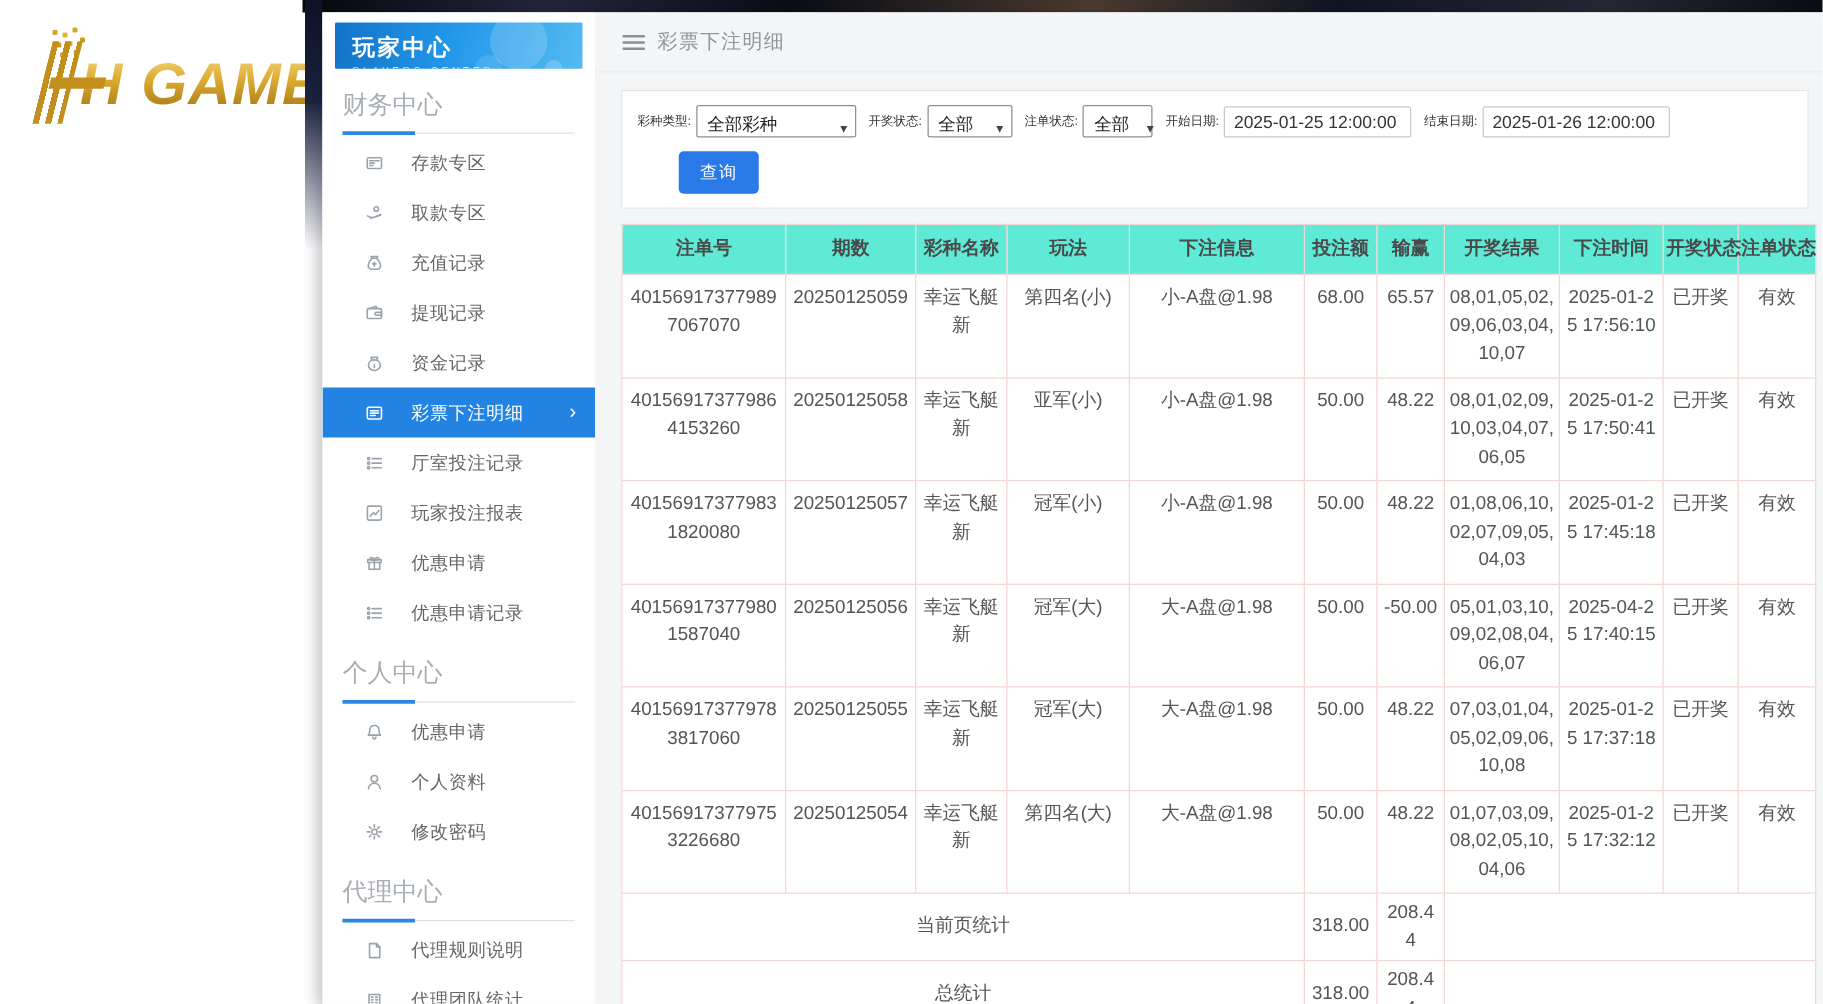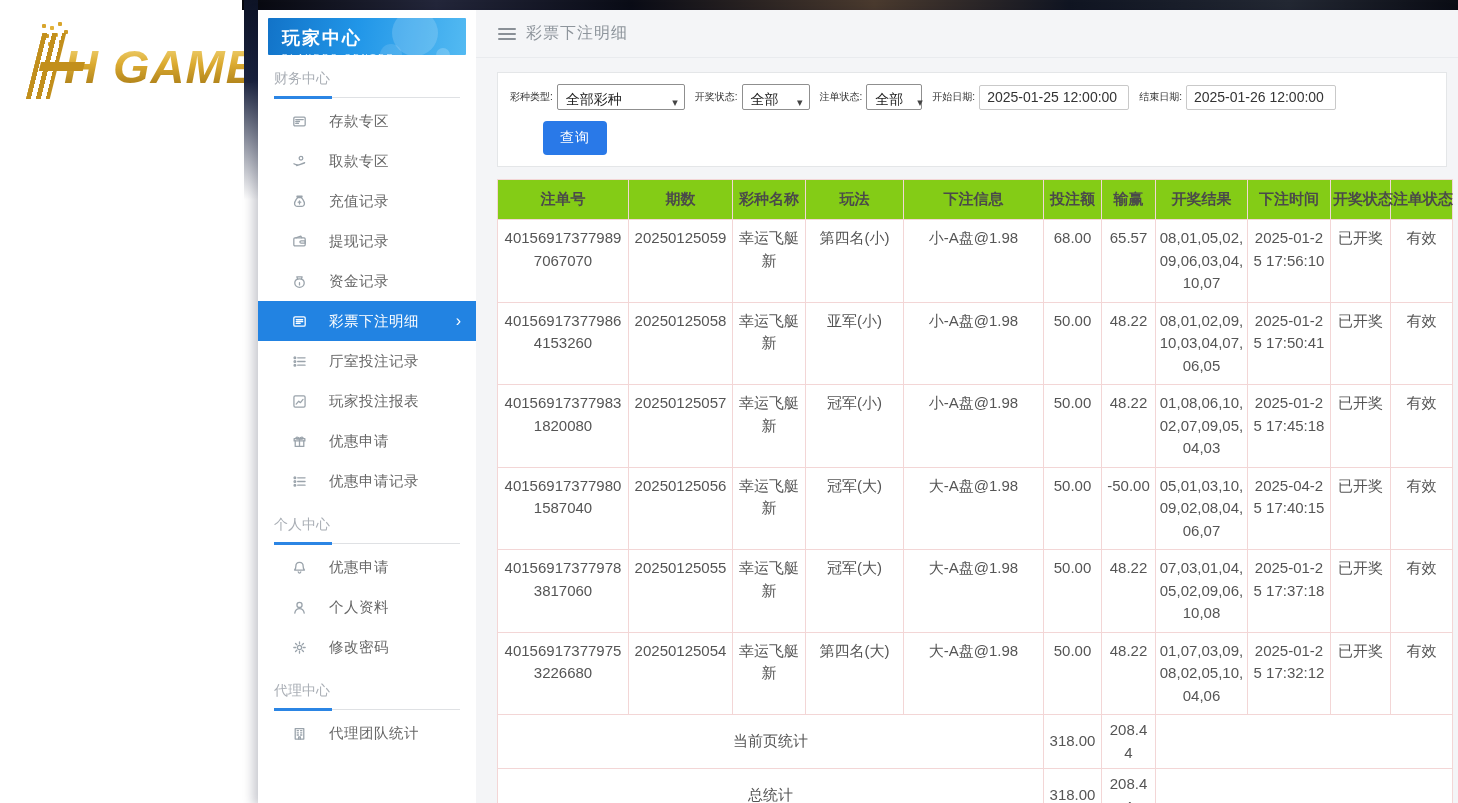--- a/index.html
+++ b/index.html
@@ -30,21 +30,21 @@
   .sidebar{width:218px;background:#fff;flex:0 0 auto;overflow:hidden;position:relative;}
   .side-header{position:relative;margin:8px 10px 0 10px;height:37px;overflow:hidden;border-radius:1px;
     background:linear-gradient(100deg,#1273c8 0%,#2196e8 45%,#53baf2 100%);padding:8px 0 0 14px;}
   .sh-title{color:#fff;font-size:18px;font-weight:bold;letter-spacing:2px;}
   .sh-sub{color:#eaf6ff;font-size:8px;letter-spacing:3px;margin-top:2px;}
   .sh-deco{position:absolute;border-radius:50%;background:rgba(255,255,255,.16);}
   .sh-deco.c1{width:46px;height:46px;right:28px;top:-8px;}
   .sh-deco.c2{width:22px;height:22px;right:64px;top:26px;background:rgba(255,255,255,.12);}
   .sh-deco.c3{width:14px;height:14px;right:16px;top:30px;background:rgba(255,255,255,.20);}
 
-  .section-label{font-size:14px;color:#a9aeb5;padding:15px 16px 0 16px;}
+  .section-label{font-size:20px;color:#a9aeb5;padding:15px 16px 0 16px;}
   .section-underline{height:1px;background:#dfe1e4;margin:9px 16px 3px 16px;position:relative;}
   .section-underline span{position:absolute;left:0;top:-1px;width:58px;height:3px;background:#2b85e4;}
 
   .side-item{height:40px;display:flex;align-items:center;padding-left:34px;color:#666;font-size:14.5px;cursor:pointer;position:relative;}
   .side-item .icon{width:16px;display:inline-flex;color:#9aa3ab;margin-right:21px;}
   .side-item .lab{letter-spacing:.5px;}
   .side-item.active{background:#2283e2;color:#fff;}
   .side-item.active .icon{color:#fff;}
   .side-item .chev{position:absolute;right:15px;font-size:16px;color:#fff;}
 
@@ -68,21 +68,21 @@
   .sel.w-order{width:56px;justify-content:space-between;}
   .date{width:150px;height:25px;border:1px solid #c9c9c9;border-radius:2px;padding:0 7px;font-size:14px;color:#333;
     font-family:"Liberation Sans","DejaVu Sans",sans-serif;}
   .btn-query{margin-top:11px;background:#2979e8;color:#fff;border:none;border-radius:4px;padding:8px 17px;
     font-size:14px;cursor:pointer;font-family:inherit;letter-spacing:1px;margin-left:33px;}
 
   .table-card{margin:12px 11px 0 21px;border:none;background:transparent;}
   table.tbl{width:100%;border-collapse:collapse;table-layout:fixed;background:#fff;}
   .tbl th,.tbl td{border:1px solid #f3d6d6;text-align:center;font-size:15px;color:#555;
     padding:7px 3px;word-break:break-all;line-height:1.5;}
-  .tbl thead th{background:#84cc16;color:#4a4a4a;font-weight:bold;height:40px;padding:4px 2px;word-break:keep-all;}
+  .tbl thead th{background:#5eead4;color:#4a4a4a;font-weight:bold;height:40px;padding:4px 2px;word-break:keep-all;}
   .tbl tbody tr.data{height:76px;}
   .tbl tbody tr.data td{vertical-align:top;}
   .tbl tr.sum{height:37px;}
   .tbl tr.sum td{vertical-align:middle;padding:4px;}
 </style>
 </head>
 <body>
 
 <div class="brand">
   <span class="logo-dots"></span>
@@ -235,20 +235,29 @@
                 <path d="M7 1.7v1.8M7 10.5v1.8M1.7 7h1.8M10.5 7h1.8M3.3 3.3l1.2 1.2M9.5 9.5l1.2 1.2M10.7 3.3 9.5 4.5M4.5 9.5 3.3 10.7"></path>
               </svg>
             </span>
             <span class="lab">修改密码</span>
           </div>
         </div>
         <div class="section">
           <div class="section-label">代理中心</div>
           <div class="section-underline">
             <span></span>
+          </div>
+          <div class="side-item">
+            <span class="icon">
+              <svg viewBox="0 0 14 14" width="15" height="15" fill="none" stroke="currentColor" stroke-width="1.2" stroke-linecap="round" stroke-linejoin="round">
+                <path d="M3.4 1.8h5.2L11 4.2v8H3.4z"></path>
+                <path d="M8.6 1.8v2.4H11"></path>
+              </svg>
+            </span>
+            <span class="lab">代理规则说明</span>
           </div>
           <div class="side-item">
             <span class="icon">
               <svg viewBox="0 0 14 14" width="15" height="15" fill="none" stroke="currentColor" stroke-width="1.2" stroke-linecap="round" stroke-linejoin="round">
                 <rect x="3" y="2.4" width="8" height="9.8"></rect>
                 <path d="M4.8 4.4H6M8 4.4h1.2M4.8 6.4H6M8 6.4h1.2M4.8 8.4H6M8 8.4h1.2M6.2 12.2v-2h1.6v2"></path>
               </svg>
             </span>
             <span class="lab">代理团队统计</span>
           </div>

